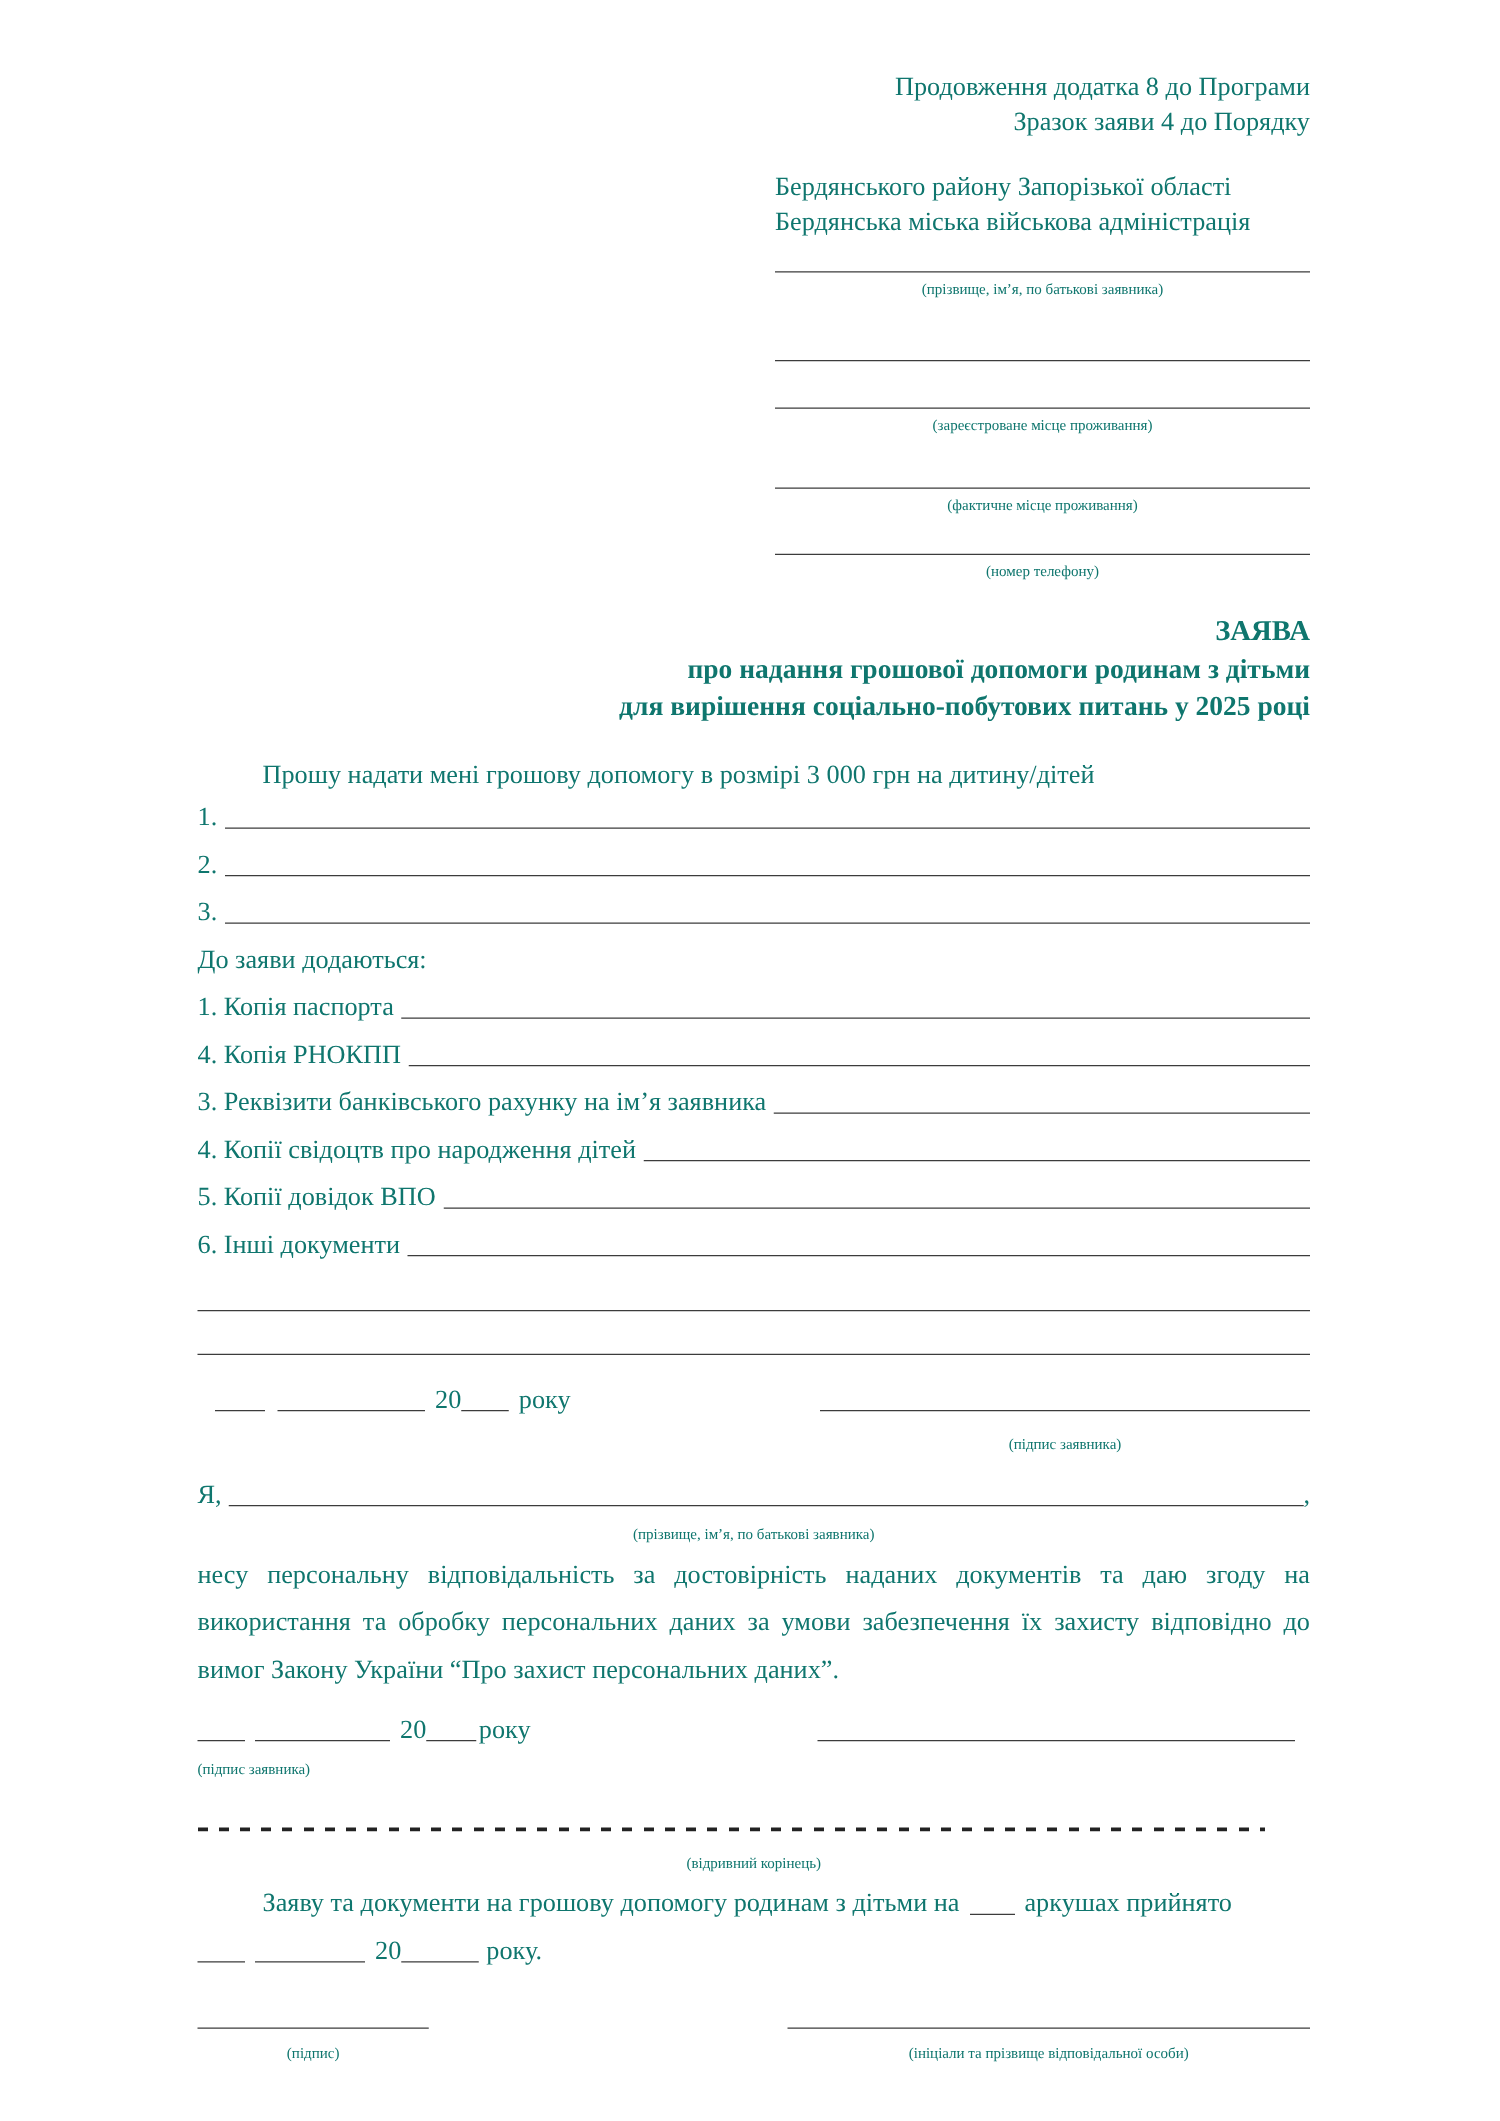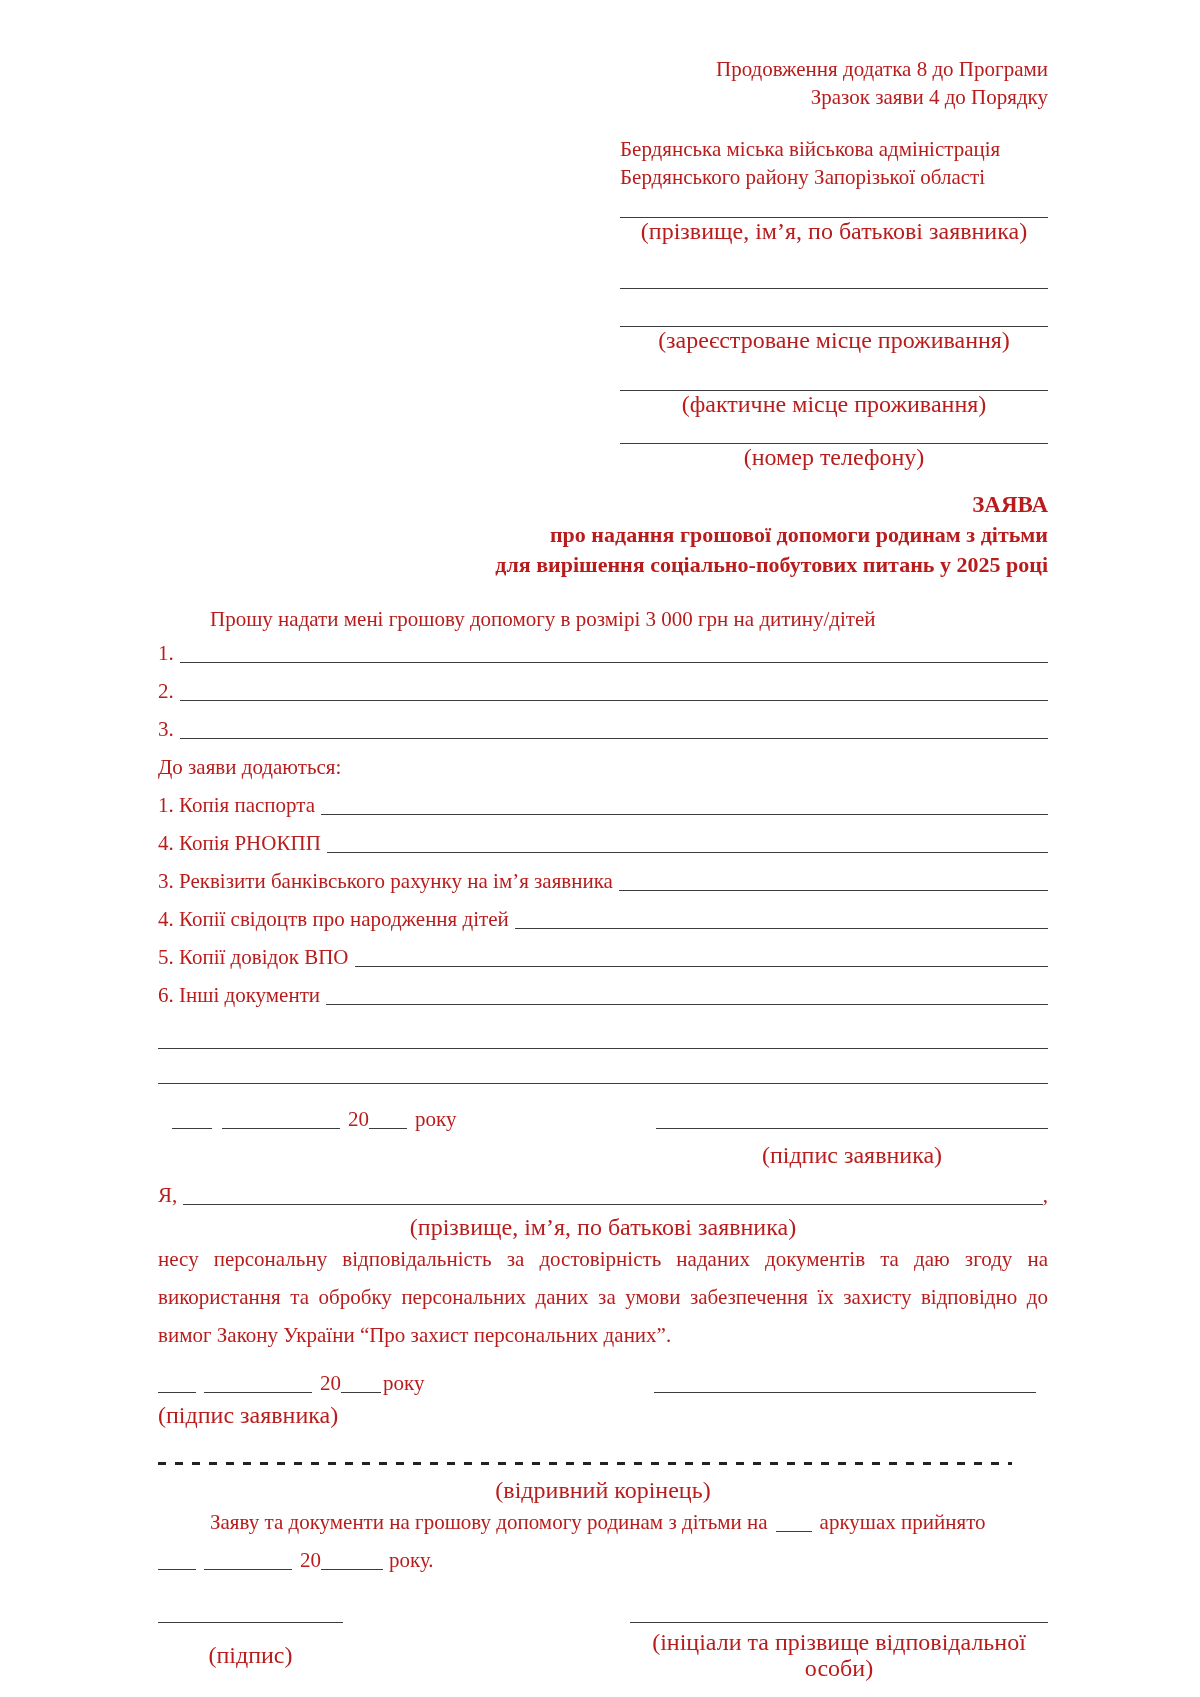--- a/index.html
+++ b/index.html
@@ -4,36 +4,36 @@
 <style>
   html, body { margin: 0; padding: 0; background: #ffffff; }
   .page {
     position: relative;
     width: 1200px;
     height: 1697px;
     box-sizing: border-box;
     margin: 0 auto;
     padding: 55px 152px 0 158px;
     background: #ffffff;
-    color: #b91c1c;
+    color: #0f766e;
     font-family: "Liberation Serif", "DejaVu Serif", serif;
     font-size: 21px;
     line-height: 28px;
     overflow: hidden;
     border-radius: 27px;
   }
   .annex { text-align: right; line-height: 28px; }
   .addressee { width: 428px; margin-left: 462px; margin-top: 24px; }
   .hline { border-bottom: 1.5px solid #3c3c3c; }
   .h-name   { height: 26px; }
   .h-blank  { height: 44px; }
   .h-reg    { height: 37px; }
   .h-act    { height: 37px; }
   .h-phone  { height: 26px; }
-  .caption { text-align: center; font-size: 24px; line-height: 26px; }
+  .caption { text-align: center; font-size: 12px; line-height: 26px; }
   .title-block { margin-top: 20px; text-align: right; font-weight: bold; }
   .title-main { font-size: 23px; line-height: 30px; }
   .title-sub  { font-size: 22px; line-height: 30px; }
   .request { margin: 24px 0 0 0; text-indent: 52px; line-height: 30px; }
   .fill-row { display: flex; align-items: flex-end; line-height: 38px; }
   .fill-label { white-space: nowrap; }
   .fill-line { flex: 1; border-bottom: 1.5px solid #3c3c3c; margin: 0 0 9px 6px; }
   .attach-heading { line-height: 38px; }
   .xline { height: 34px; border-bottom: 1.5px solid #3c3c3c; }
   .b { display: inline-block; border-bottom: 1.5px solid #3c3c3c; margin-bottom: 9px; }
@@ -68,22 +68,22 @@
 <body>
 
 <div class="page">
 
   <div class="annex">
     <div>Продовження додатка 8 до Програми</div>
     <div>Зразок заяви 4 до Порядку</div>
   </div>
 
   <div class="addressee">
+    <div>Бердянського району Запорізької області</div>
     <div>Бердянська міська військова адміністрація</div>
-    <div>Бердянського району Запорізької області</div>
 
     <div class="hline h-name"></div>
     <div class="caption">(прізвище, ім’я, по батькові заявника)</div>
 
     <div class="hline h-blank"></div>
     <div class="hline h-reg"></div>
     <div class="caption">(зареєстроване місце проживання)</div>
 
     <div class="hline h-act"></div>
     <div class="caption">(фактичне місце проживання)</div>

